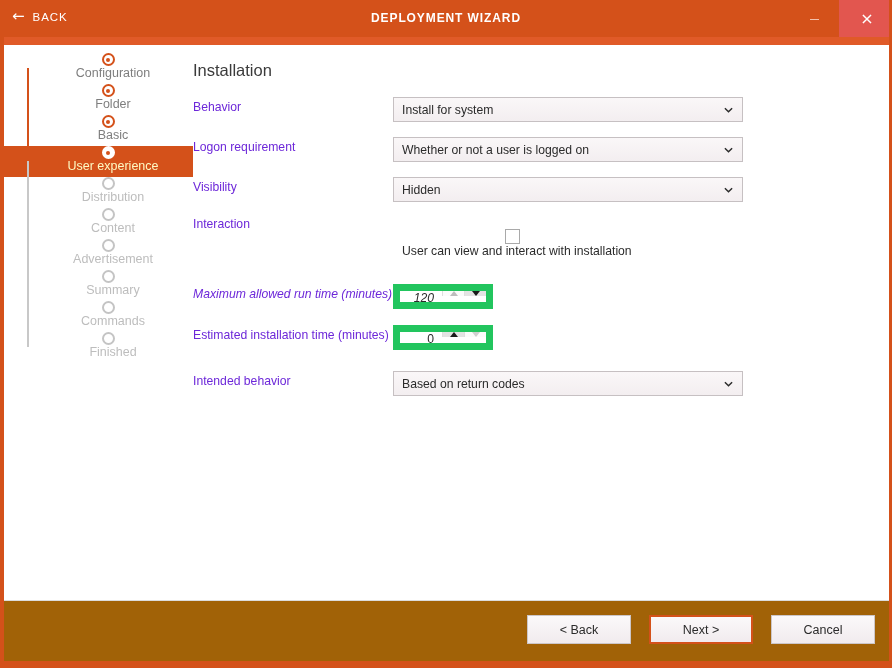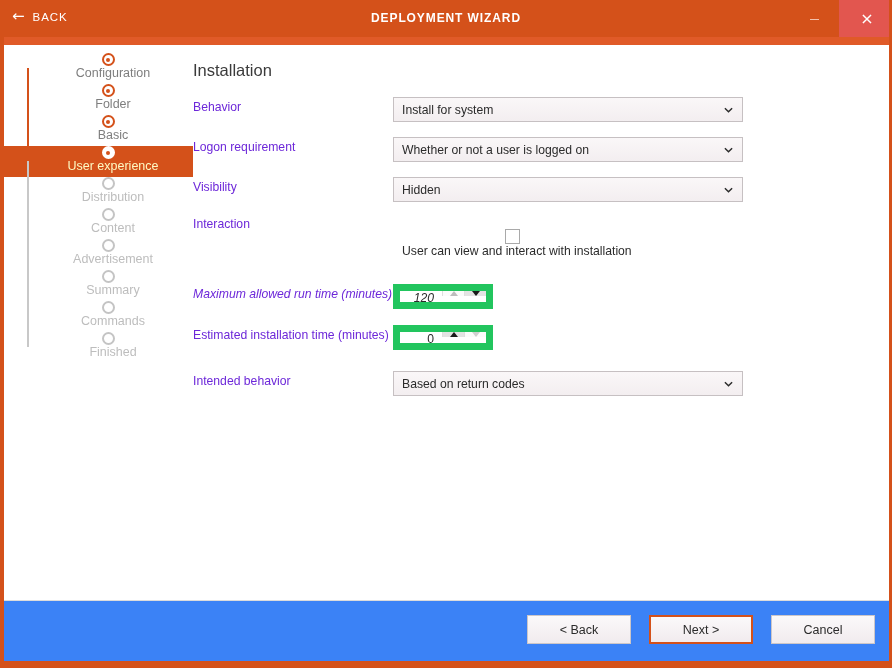--- a/index.html
+++ b/index.html
@@ -263,21 +263,21 @@
   .tri.up.dark { border-bottom: 5px solid #1a1a1a; }
   .tri.up.light { border-bottom: 5px solid #bdbdbd; }
   .tri.down.dark { border-top: 5px solid #1a1a1a; }
   .tri.down.light { border-top: 5px solid #cfcfcf; }
 
   
   #footer {
     position: absolute;
     left: -4px; right: -3px; bottom: -7px;
     height: 68px;
-    background: #3b82f6;
+    background: #a16207;
     border-top: 1px solid #dcdcdc;
   }
   #footer-buttons {
     position: absolute;
     right: 17px; top: 14px;
     display: flex; gap: 18px;
   }
   .fbtn {
     width: 104px; height: 29px;
     display: flex; align-items: center; justify-content: center;

